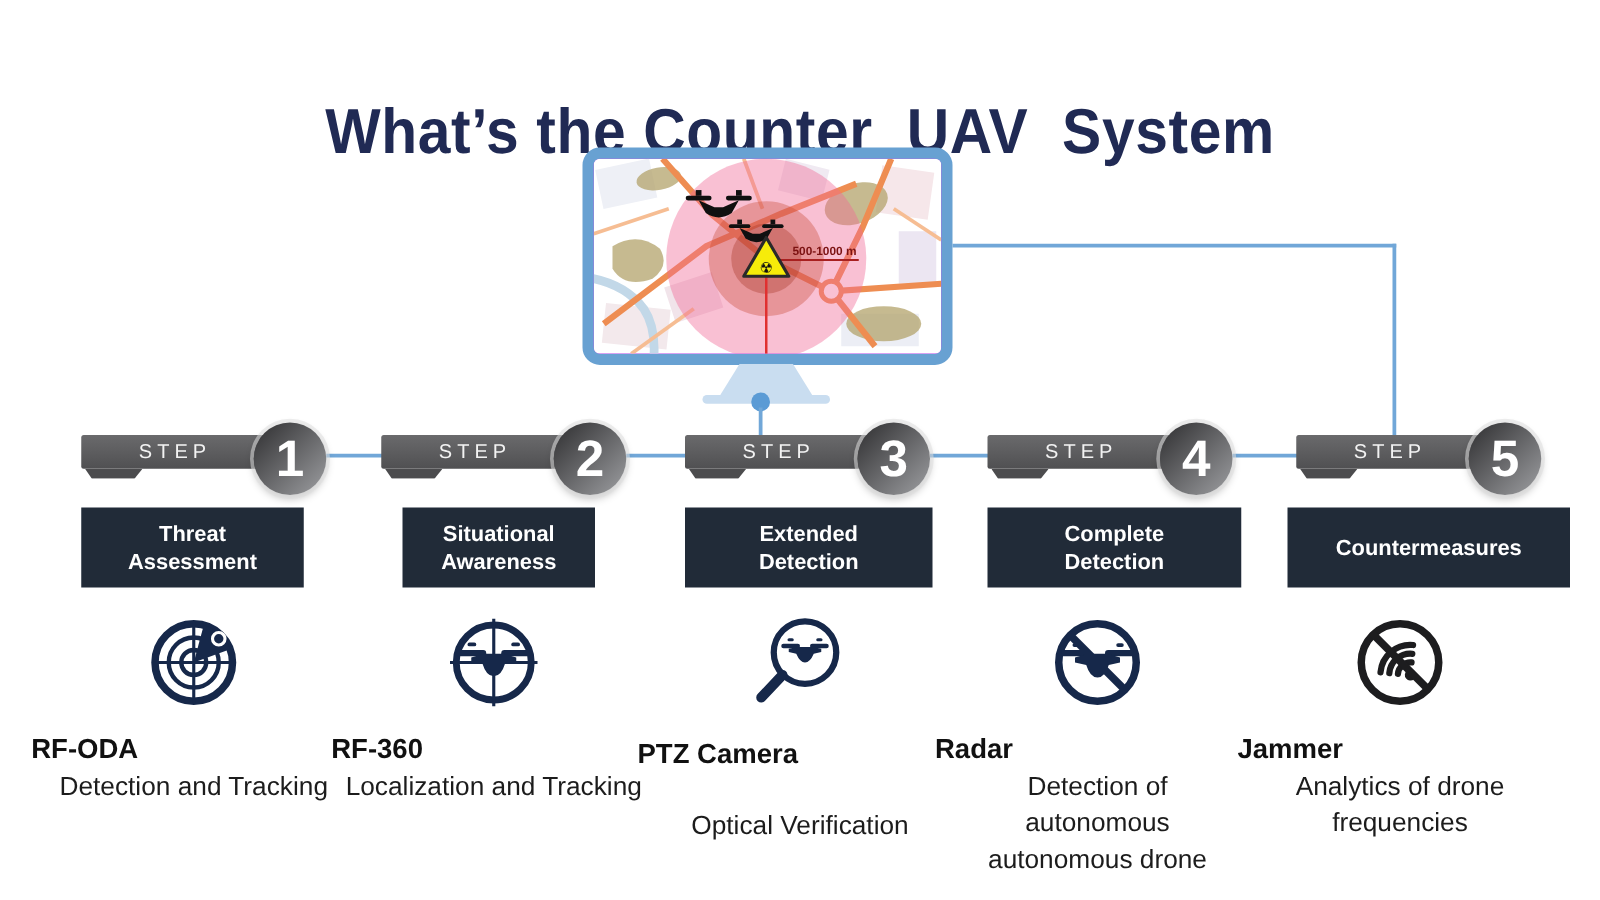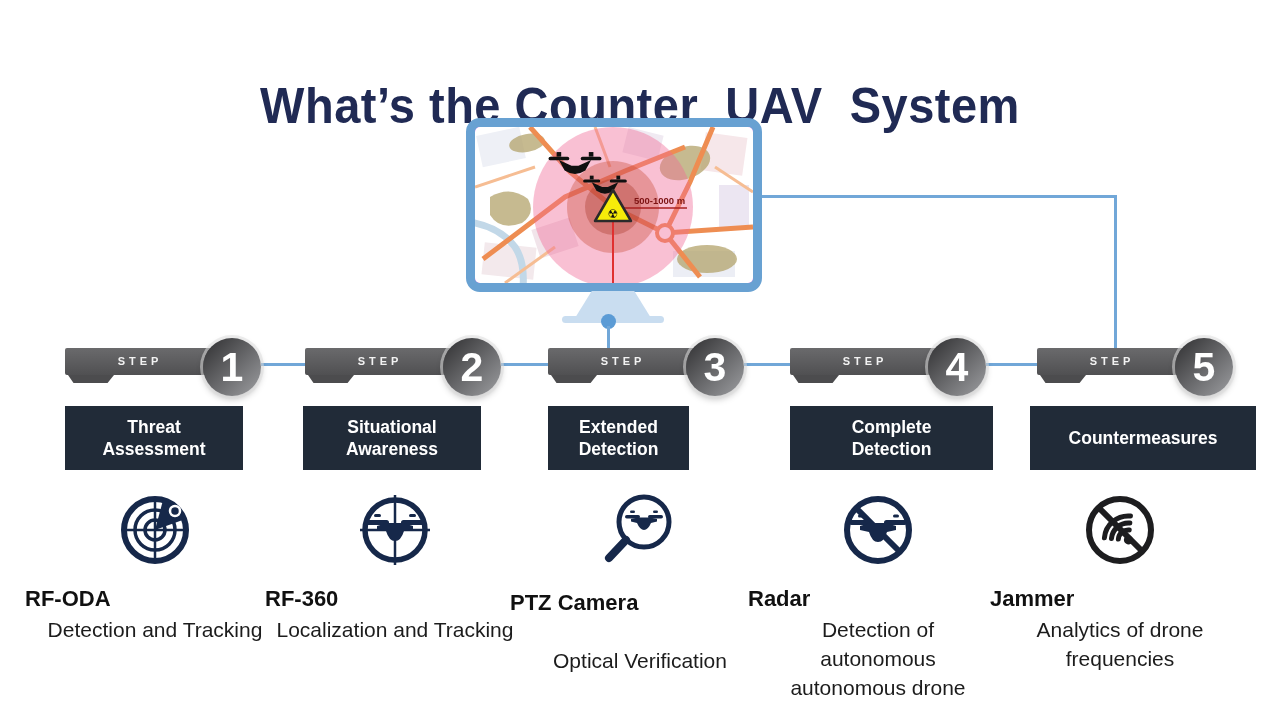--- a/index.html
+++ b/index.html
@@ -35,32 +35,32 @@
   #c3{left:744px;top:363px;width:47px;height:3px;}
   #c4{left:986px;top:363px;width:52px;height:3px;}
   
   .banner{position:absolute;top:337px;width:210px;height:62px;}
   .banner .bar{position:absolute;left:0;top:11px;width:172px;height:27px;
     background:linear-gradient(180deg,#6a6a6c,#505052);border-radius:2px;}
   .banner .bar::after{content:"";position:absolute;left:3px;top:100%;
     width:46px;height:8px;background:#4c4c4e;
     clip-path:polygon(0 0,100% 0,86% 100%,12% 100%);}
   .banner .step-label{position:absolute;left:0;top:11px;width:150px;height:27px;
-    line-height:27px;text-align:center;color:#f2f2f2;font-size:11px;
-    letter-spacing:4px;font-weight:700;}
+    line-height:27px;text-align:center;color:#f2f2f2;font-size:16px;
+    letter-spacing:4px;font-weight:400;}
   .banner .circle{position:absolute;left:138px;top:1px;width:58px;height:58px;
     border-radius:50%;background:linear-gradient(135deg,#39393b 10%,#98999c 95%);
     color:#fff;font-size:41px;font-weight:700;display:flex;align-items:center;
     justify-content:center;box-shadow:0 0 0 3px rgba(222,222,222,.55),0 3px 7px rgba(0,0,0,.25);}
   .s1{left:65px}.s2{left:305px}.s3{left:548px}.s4{left:790px}.s5{left:1037px}
   
   .titlebox{position:absolute;top:406px;height:64px;background:#212b38;color:#fff;
     display:flex;flex-direction:column;align-items:center;justify-content:center;
     font-weight:700;font-size:17.5px;line-height:22px;text-align:center;}
-  .b1{left:65px;width:178px}.b2{left:303px;width:178px}.b3{left:548px;width:141px}
+  .b1{left:65px;width:178px}.b2{left:322px;width:154px}.b3{left:548px;width:198px}
   .b4{left:790px;width:203px}.b5{left:1030px;width:226px}
   
   .icon{position:absolute;top:492px;width:76px;height:76px;}
   .i1{left:117px}.i2{left:357px}.i3{left:602px}.i4{left:840px}.i5{left:1082px}
   
   .name{position:absolute;top:586px;width:260px;
     font-weight:700;font-size:22px;color:#111;}
   .n1{left:25px}.n2{left:265px}.n3{left:510px;top:590px}.n4{left:748px}.n5{left:990px}
   .desc{position:absolute;top:615px;text-align:center;font-size:21px;
     line-height:29px;color:#1c1c1c;}

